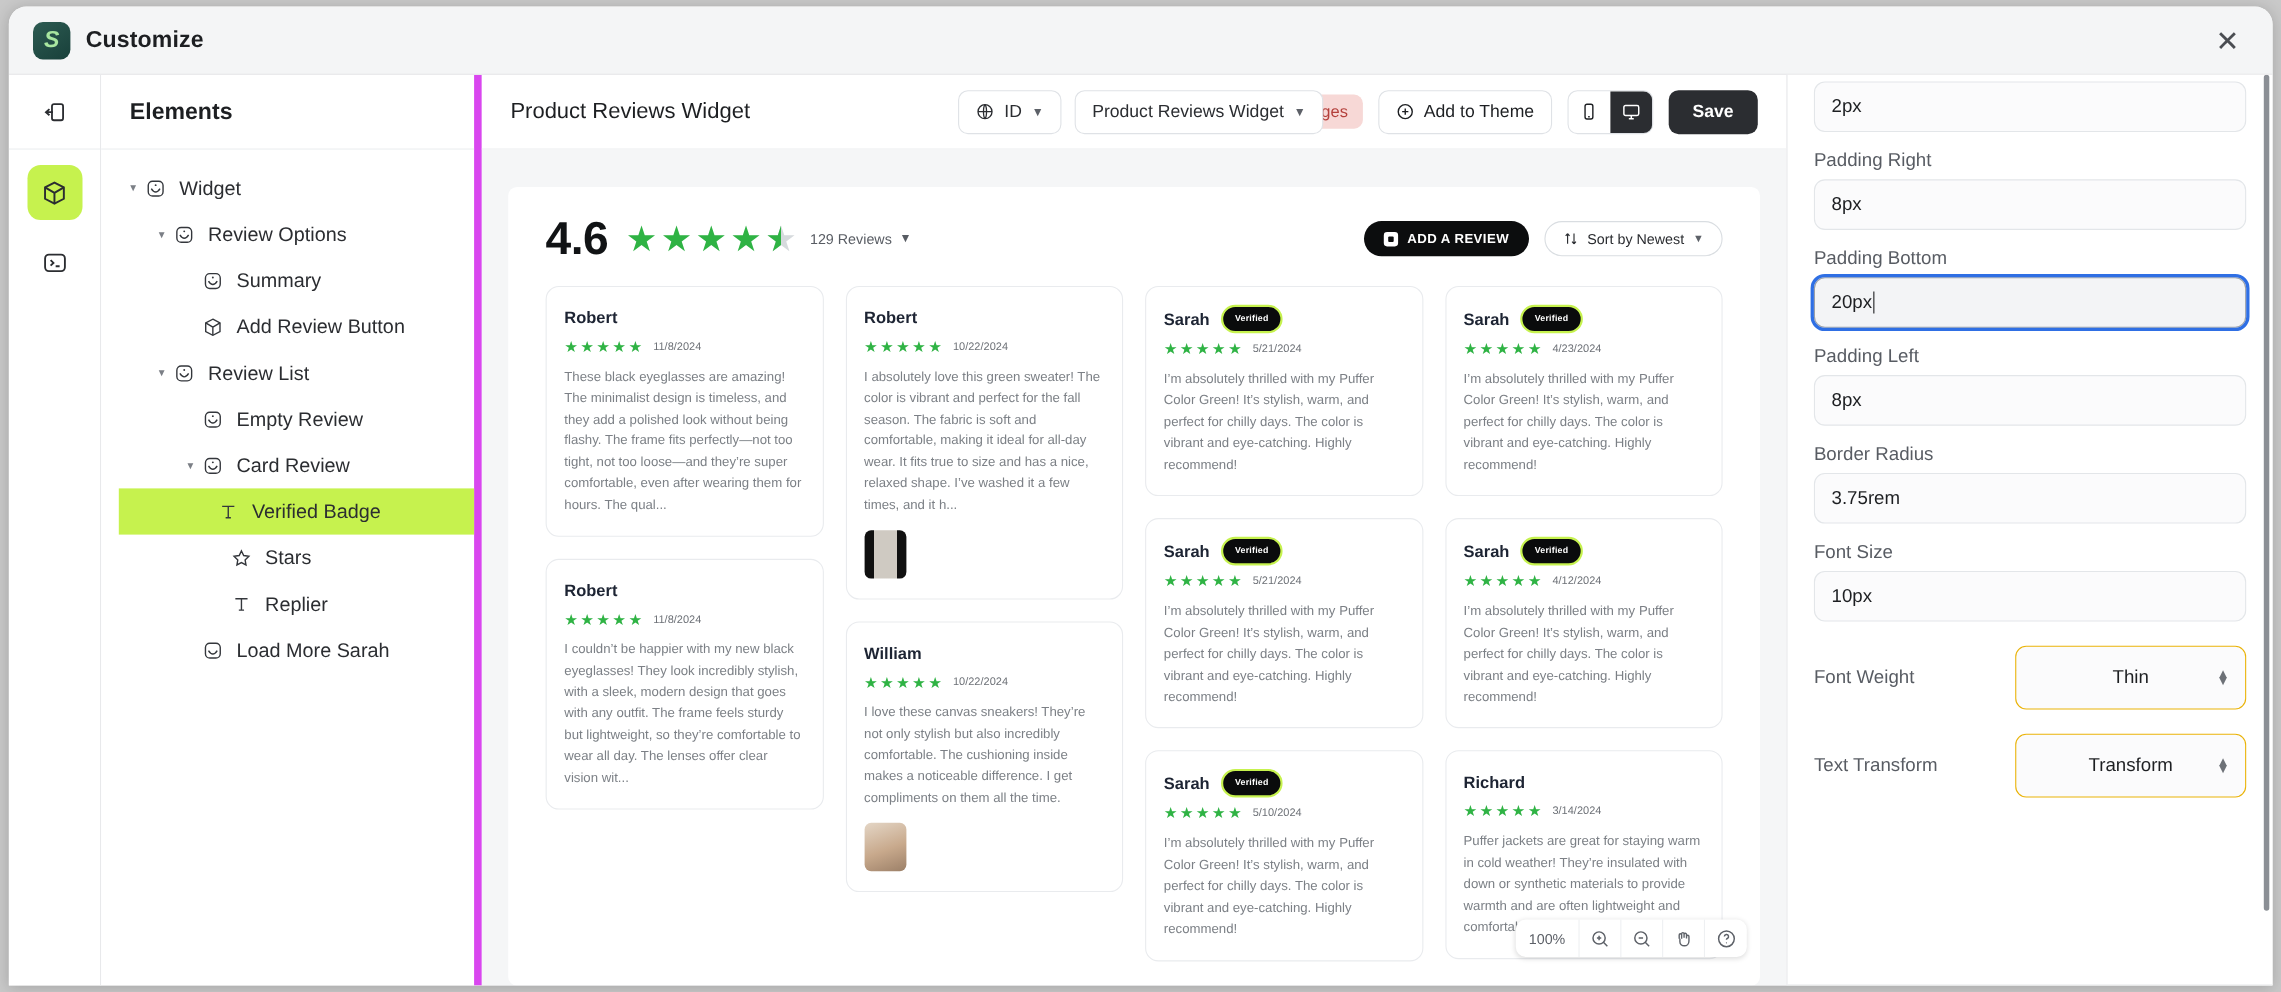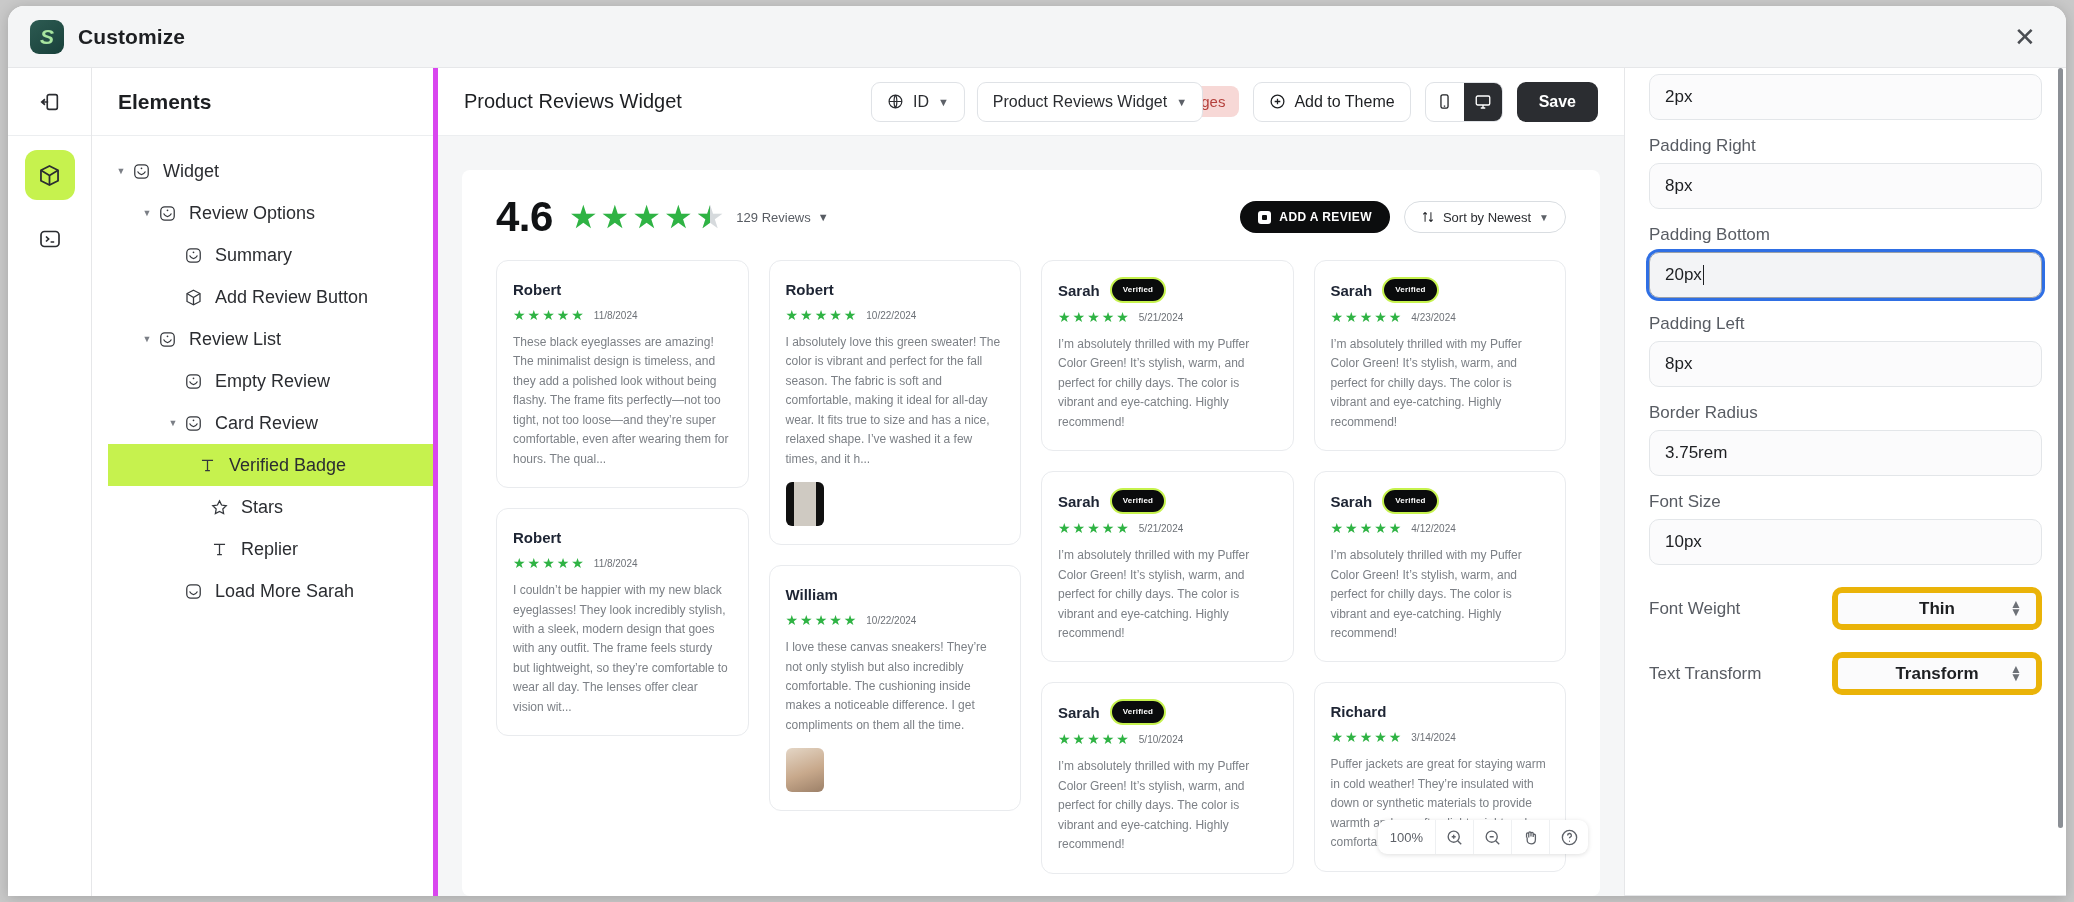--- a/index.html
+++ b/index.html
@@ -41,21 +41,21 @@
   
   .rail { width:84px; border-right:1px solid #e6e7e9; flex:none; background:#fff;
           display:flex; flex-direction:column; align-items:center; }
   .rail-top { height:68px; display:flex; align-items:center; justify-content:center; width:100%;
               border-bottom:1px solid #eceef0; }
   .rail-btn { width:50px;height:50px;border-radius:12px; display:flex;align-items:center;justify-content:center;
               margin-top:14px; cursor:pointer; color:#2b2d31; }
   .rail-btn.active { background:#c6f24e; }
 
   
-  .elements { width:346px; flex:none; border-right:5px solid #d946ef; background:#fff; }
+  .elements { width:346px; flex:none; border-right:7px solid #d946ef; background:#fff; }
   .elements-head { height:68px; display:flex;align-items:center; padding:0 26px;
                    border-bottom:1px solid #eceef0; font-size:21px; font-weight:bold; color:#1d1f22;}
   .tree { padding:14px 0 0 0; }
   .tree-row { display:flex; align-items:center; height:42px; cursor:pointer; font-size:18px; color:#2b2d31;}
   .tree-row.selected { background:#c6f24e; }
   .caret { width:14px; font-size:9px; color:#7b7f86; flex:none; text-align:center; }
   .caret.blank { visibility:hidden; }
   .t-icon { width:26px; flex:none; display:flex; align-items:center; justify-content:center; color:#34373c;}
   .t-label { margin-left:9px; white-space:nowrap; }
 
@@ -101,21 +101,21 @@
   }
   .card-stars { display:flex; align-items:center; gap:2px; margin-top:7px; color:#2fb344; font-size:14px;}
   .card-date { font-size:10px; color:#6d7177; margin-left:8px; }
   .card-text { margin-top:11px; font-size:12px; line-height:1.62; color:#7c8086; }
   .thumb { margin-top:13px; width:38px;height:44px;border-radius:6px; overflow:hidden; background:#111;
            display:flex;align-items:center;justify-content:center;}
   .thumb.t1 { background:linear-gradient(90deg,#101010 0 22%, #cfcac2 22% 78%, #101010 78% 100%); }
   .thumb.t2 { background:linear-gradient(160deg,#e4d6c6,#c8a98c 55%,#9c8068); }
 
   .zoombar {
-    position:absolute; right:36px; bottom:42px; background:#fff; border-radius:9px;
+    position:absolute; right:36px; bottom:26px; background:#fff; border-radius:9px;
     box-shadow:0 1px 5px rgba(0,0,0,.13); display:flex; align-items:center; height:34px;
   }
   .zoombar > div { display:flex;align-items:center;justify-content:center; height:100%;
                    border-right:1px solid #eef0f2; color:#5d6168; cursor:pointer; }
   .zoombar > div:last-child { border-right:none; }
   .z-pct { padding:0 12px; font-size:13px; color:#3c3f44; }
   .z-ico { width:38px; }
 
   
   .topbar { height:68px; display:flex; align-items:center; padding:0 26px;
@@ -143,23 +143,23 @@
   .fld-label { font-size:17px; color:#585c63; margin:16px 0 7px; }
   .fld-input {
     height:46px; border:1px solid #e3e6e9; border-radius:10px; background:#fbfbfc;
     display:flex; align-items:center; padding:0 15px; font-size:17px; color:#1d1f22;
   }
   .fld-input.focused { border:1px solid #9aa0a8; outline:3px solid #2f6fe4; background:#f3f4f6; }
   .caret-bar { display:inline-block; width:1px; height:20px; background:#1d1f22; margin-left:1px; }
   .row-inline { display:flex; align-items:center; justify-content:space-between; margin-top:22px; }
   .row-inline .fld-label { margin:0; }
   .select {
-    width:210px; height:43px; border:6px solid #eab308; border-radius:10px; background:#fbfbfc;
+    width:210px; height:58px; border:1px solid #eab308; border-radius:10px; background:#fbfbfc;
     display:flex; align-items:center; justify-content:center; position:relative;
-    font-size:17px; color:#1d1f22; cursor:pointer;font-weight:bold;
+    font-size:17px; color:#1d1f22; cursor:pointer;
   }
   .select .stepper { position:absolute; right:14px; display:flex; flex-direction:column;
                      line-height:.62; font-size:12px; color:#6d7177; }
   .scrollbar { position:absolute; right:3px; top:0; width:5px; height:760px; background:#8b8f95; border-radius:3px;}
 
   .arrow-layer { position:absolute; inset:0; pointer-events:none; }
   .divider-bottom { position:absolute; left:0; right:0; bottom:0; height:1px; background:#e6e7e9; }
 </style>
 </head>
 <body>

